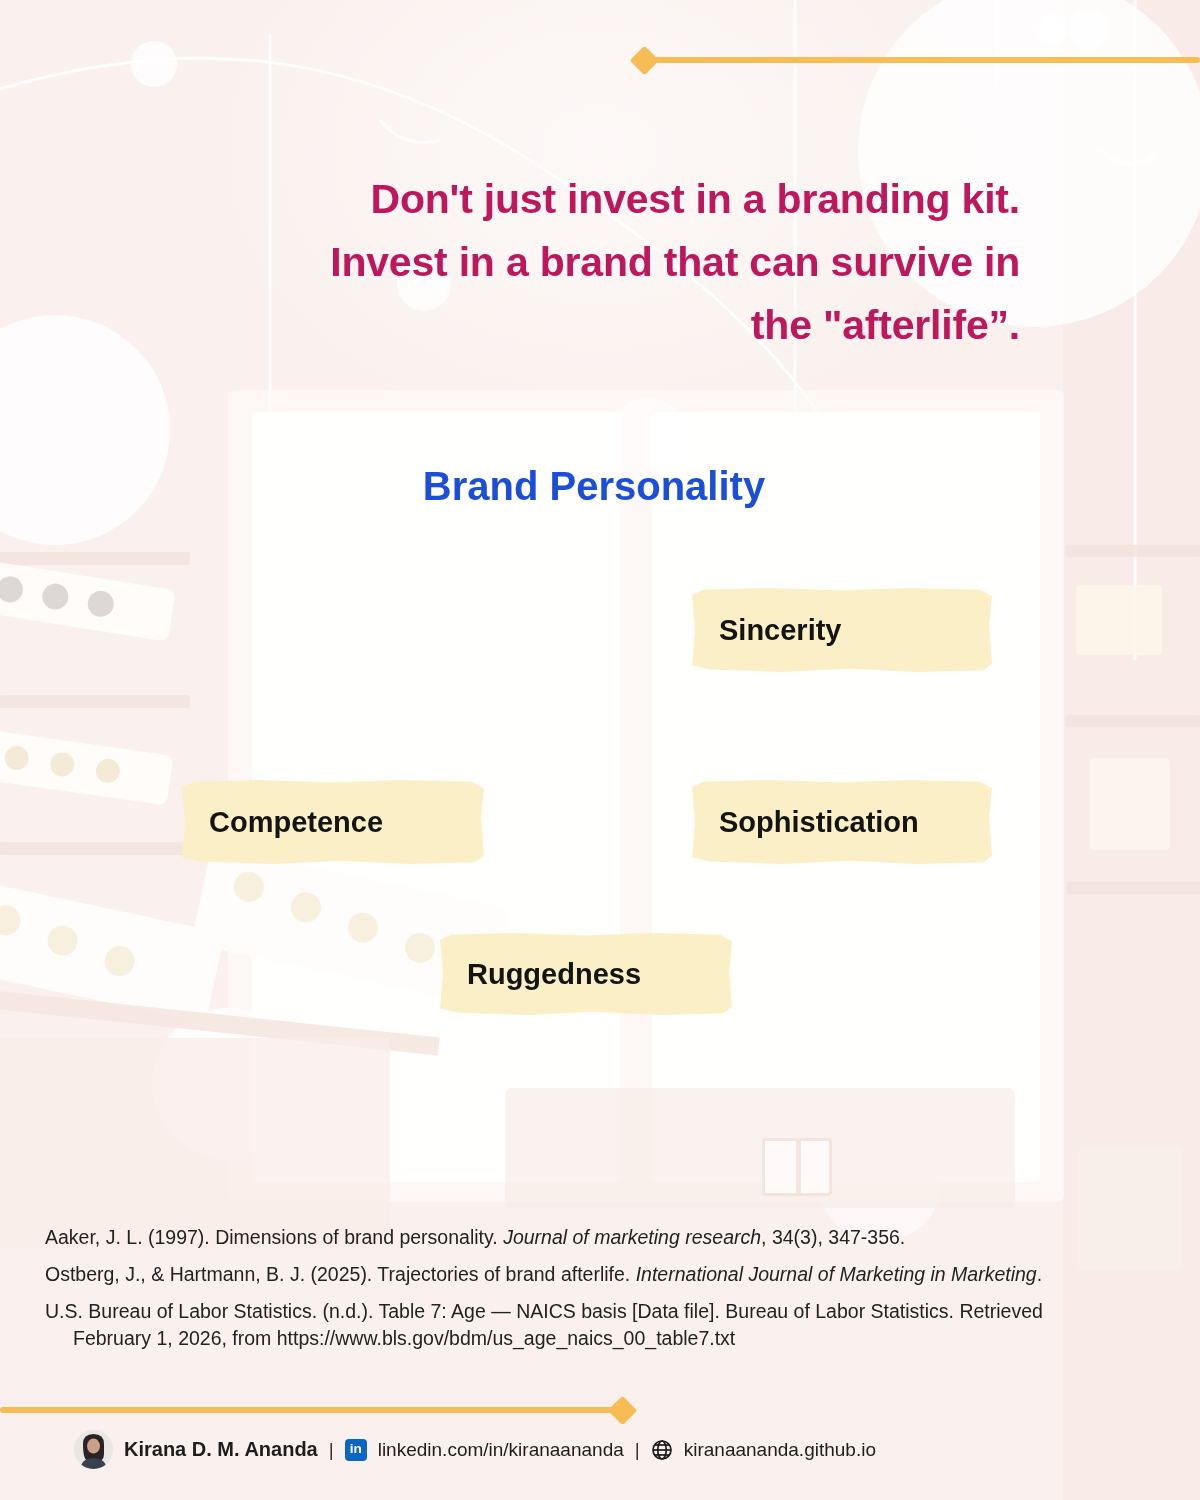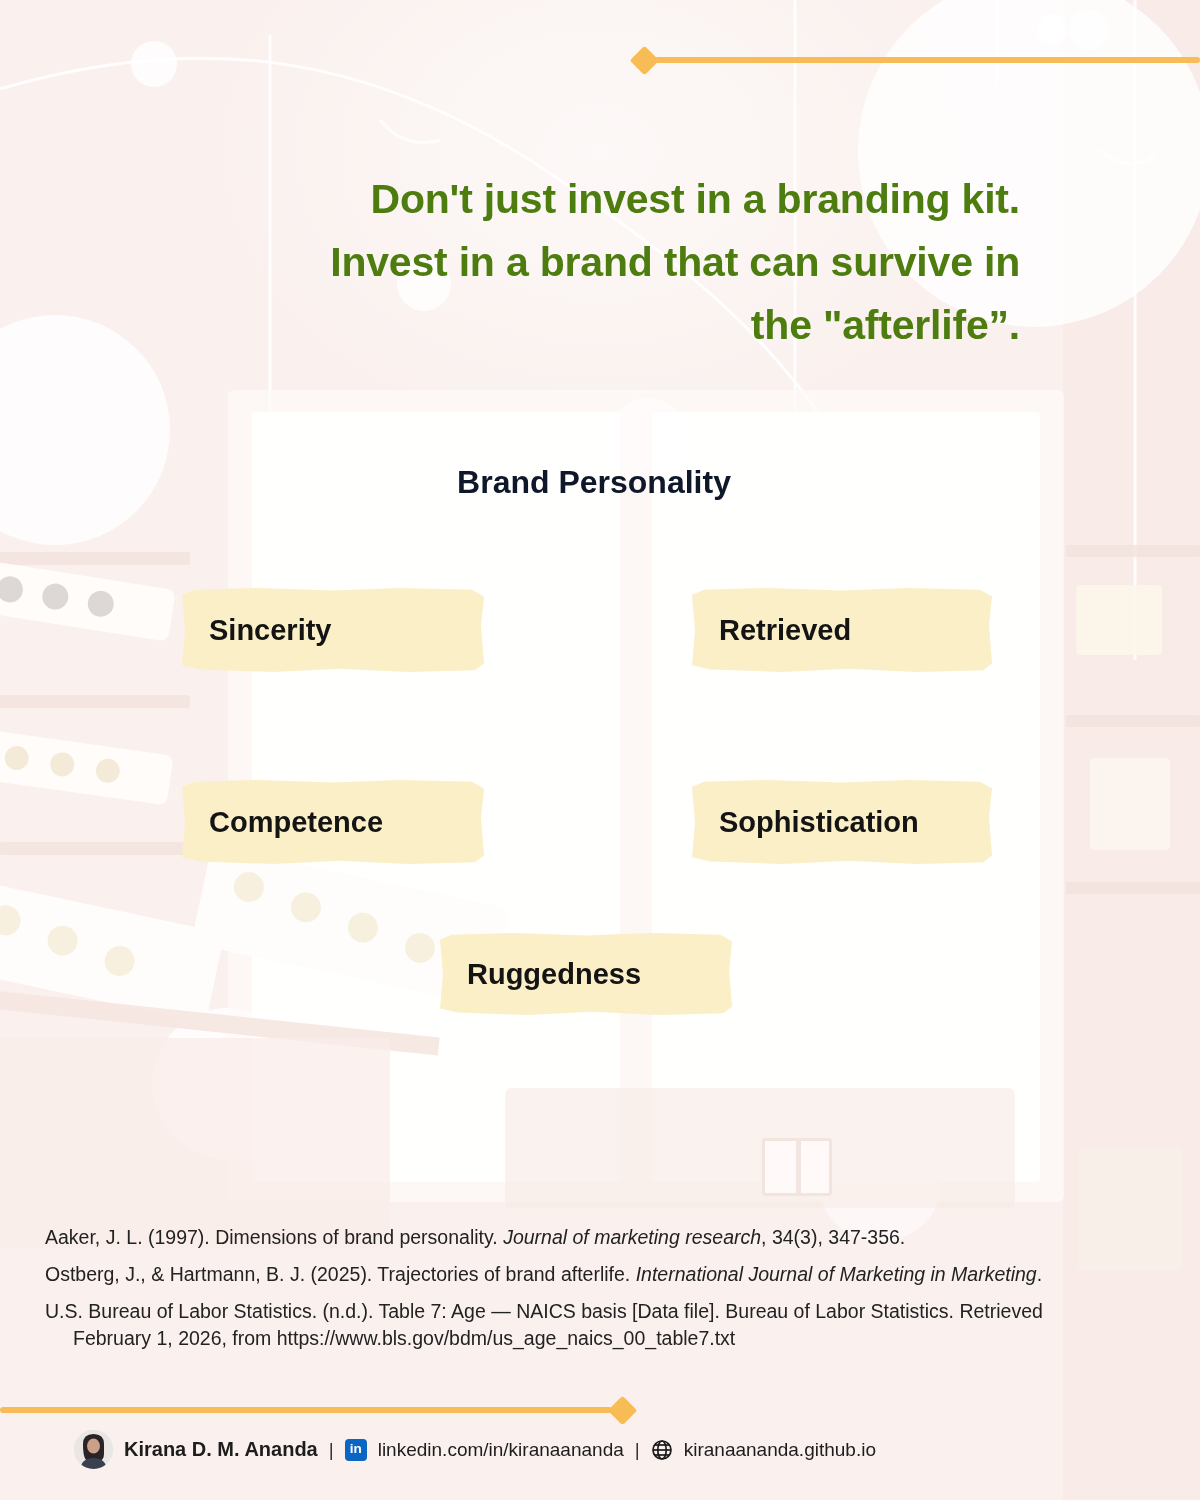--- a/index.html
+++ b/index.html
@@ -80,26 +80,26 @@
   .rule-top{ left:650px; top:57px; width:550px; }
   .rule-bottom{ left:0; top:1407px; width:612px; }
   .diamond{ position:absolute; width:21px; height:21px; background:#f8bc57;
     transform:rotate(45deg); border-radius:3px; }
   .diamond-top{ left:634px; top:50px; }
   .diamond-bottom{ left:612px; top:1400px; }
 
   
   .title{ position:absolute; top:168px; right:180px; width:790px;
     text-align:right; font-weight:700; font-size:41px; line-height:63px;
-    color:#4d7c0f; letter-spacing:-0.2px; }
+    color:#be185d; letter-spacing:-0.2px; }
   .title span{ display:block; }
 
   
   .bp-heading{ position:absolute; left:0; top:464px; width:1188px; text-align:center;
-    font-size:32px; font-weight:700; color:#0f172a; }
+    font-size:40px; font-weight:700; color:#1d4ed8; }
   .bp-cite{ position:absolute; left:0; top:514px; width:1188px; text-align:center;
     font-size:19px; color:#2b2b2b; }
 
   .trait{ position:absolute; display:flex; align-items:center; padding-left:27px;
     background:#faefc7; font-size:29px; font-weight:700; color:#141414;
     clip-path:polygon(0% 8%,4% 2%,25% 0%,50% 3%,72% 0%,96% 2%,100% 10%,99% 45%,
       100% 90%,97% 98%,75% 100%,52% 96%,30% 100%,6% 97%,0% 92%,1% 50%); }
   .trait-1{ left:182px; top:588px; width:302px; height:84px; }
   .trait-2{ left:692px; top:588px; width:300px; height:84px; }
   .trait-3{ left:182px; top:780px; width:302px; height:84px; }
@@ -201,25 +201,22 @@
   <div class="diamond diamond-top"></div>
 
   <h1 class="title">
     <span>Don't just invest in a branding kit.</span>
     <span>Invest in a brand that can survive in</span>
     <span>the "afterlife”.</span>
   </h1>
 
   <h2 class="bp-heading">Brand Personality</h2>
 
-  <div class="trait trait-1">
+  <div class="trait trait-2">
     <span>Sincerity</span>
-  </div>
-  <div class="trait trait-2">
-    <span>Retrieved</span>
   </div>
   <div class="trait trait-3">
     <span>Competence</span>
   </div>
   <div class="trait trait-4">
     <span>Sophistication</span>
   </div>
   <div class="trait trait-5">
     <span>Ruggedness</span>
   </div>

